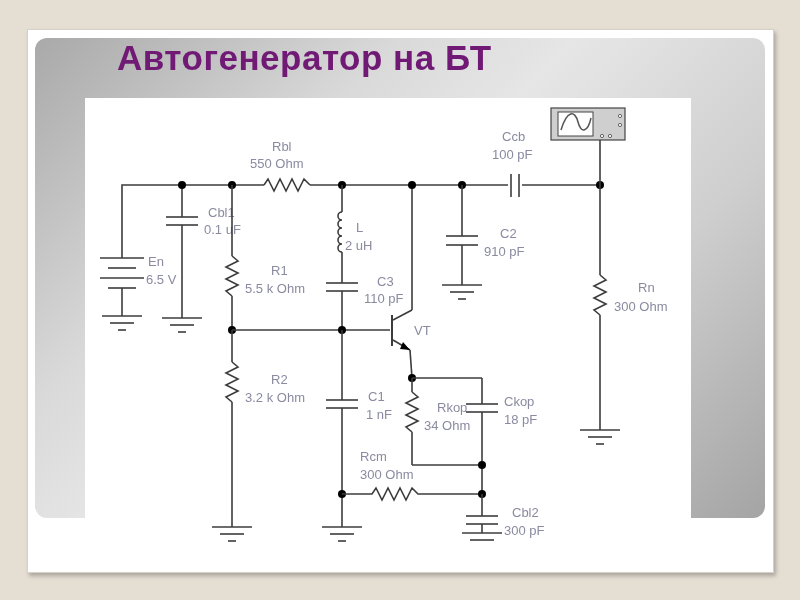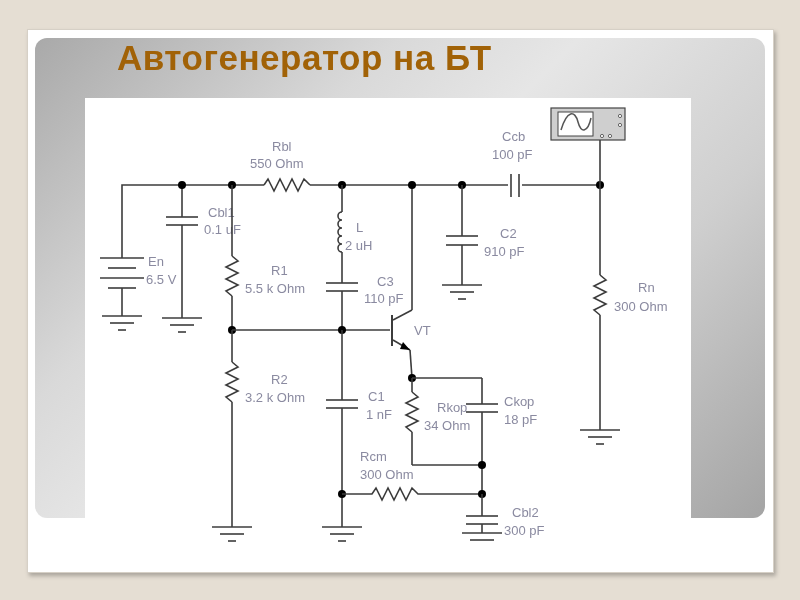--- a/index.html
+++ b/index.html
@@ -1,20 +1,20 @@
 <!DOCTYPE html>
 <html><head>
 <meta charset="utf-8">
 <style>
   html,body{margin:0;padding:0;}
   body{width:800px;height:600px;background:#e5ded3;position:relative;overflow:hidden;font-family:"Liberation Sans",sans-serif;}
   .slide{position:absolute;left:27px;top:29px;width:745px;height:542px;background:#ffffff;box-shadow:2px 3px 4px rgba(0,0,0,0.25);border:1px solid #d6d0c6;}
   .panel{position:absolute;left:35px;top:38px;width:730px;height:480px;border-radius:12px;
     background:linear-gradient(135deg,#a9a9a9 0%,#d9d9d9 30%,#e6e6e6 45%,#cfcfcf 70%,#a4a4a4 100%);}
-  .title{position:absolute;left:117px;top:38px;font-size:35px;font-weight:bold;color:#a16207;letter-spacing:0.5px;}
+  .title{position:absolute;left:117px;top:38px;font-size:35px;font-weight:bold;color:#701a75;letter-spacing:0.5px;}
   .schem{position:absolute;left:85px;top:98px;width:606px;height:450px;background:#fff;}
   svg text{font-family:"Liberation Sans",sans-serif;font-size:13px;fill:#8a8aa0;}
   .w{stroke:#3c3c3c;stroke-width:1.6;fill:none;}
   .dot{fill:#000;}
 </style>
 </head>
 <body>
 
 <div class="slide"></div>
 <div class="panel"></div>

